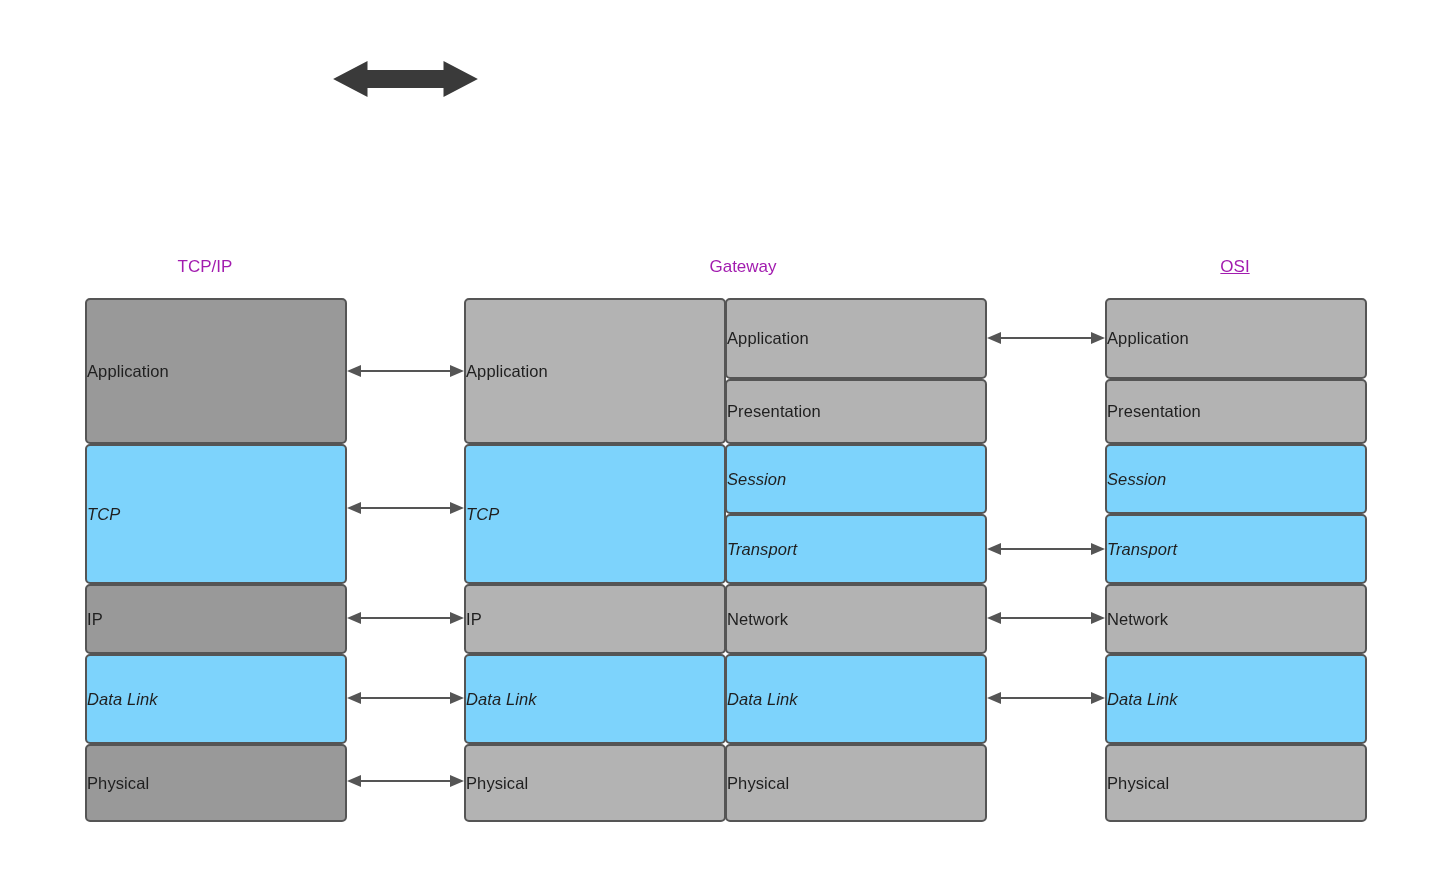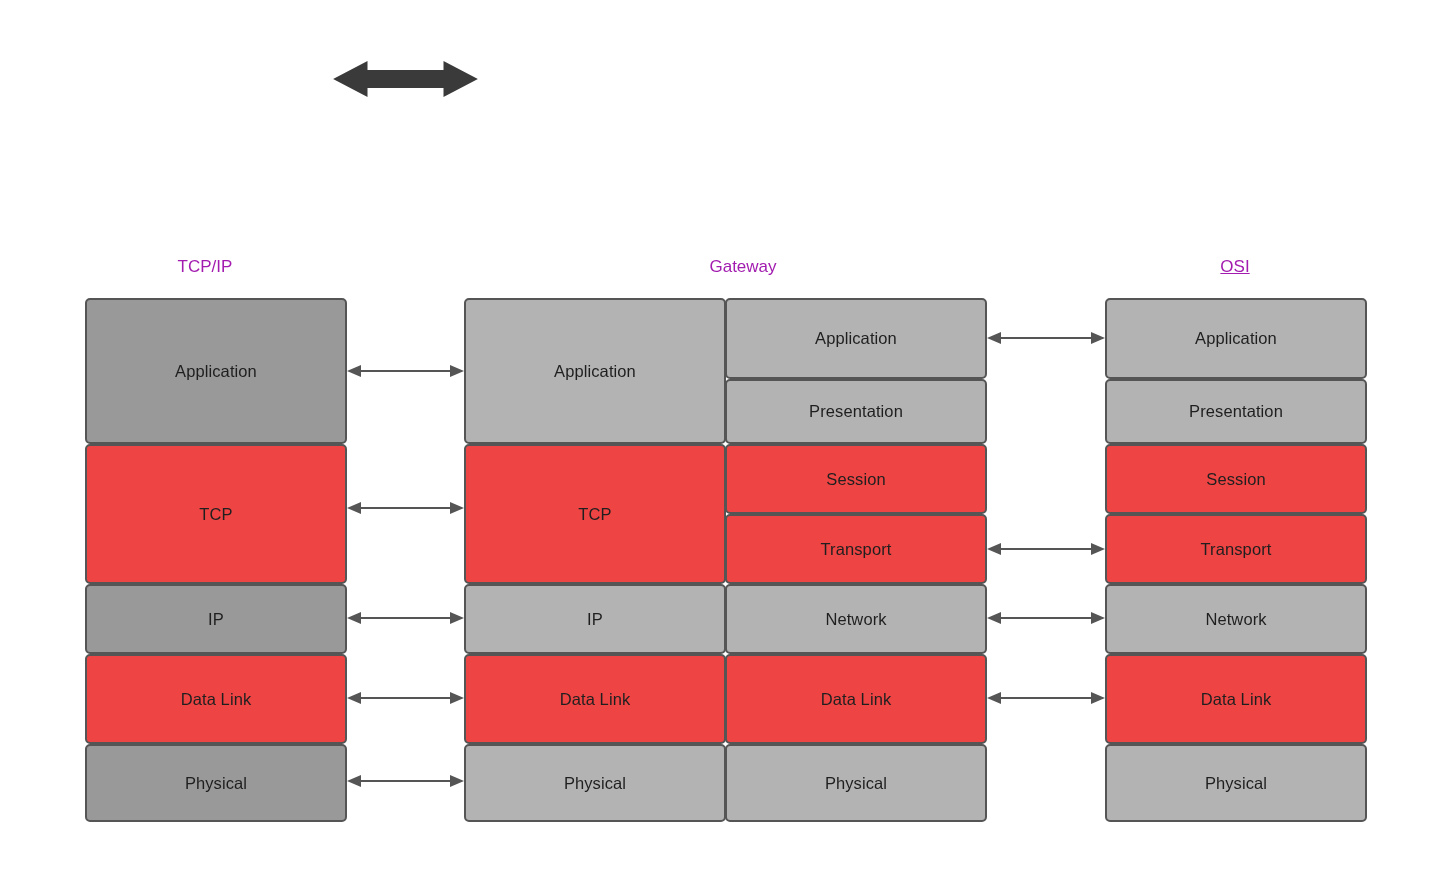--- a/index.html
+++ b/index.html
@@ -31,29 +31,29 @@
   }
 
   
   .layer {
     position: absolute;
     box-sizing: border-box;
     border: 2px solid #555555;
     border-radius: 5px;
     display: flex;
     align-items: center;
-    justify-content: center;
+    justify-content: flex-start;
     font-size: 16.5px;
     color: #1f1f1f;
     white-space: nowrap;
     letter-spacing: .1px;
   }
   .fill-dark  { background: #999999; }
   .fill-gray  { background: #b3b3b3; }
-  .fill-white { background: #ef4444; }
+  .fill-white { background: #7dd3fc; font-style: italic; }
 
   
   .connector {
     position: absolute;
     height: 18px;
     display: block;
     overflow: visible;
   }
 
   

